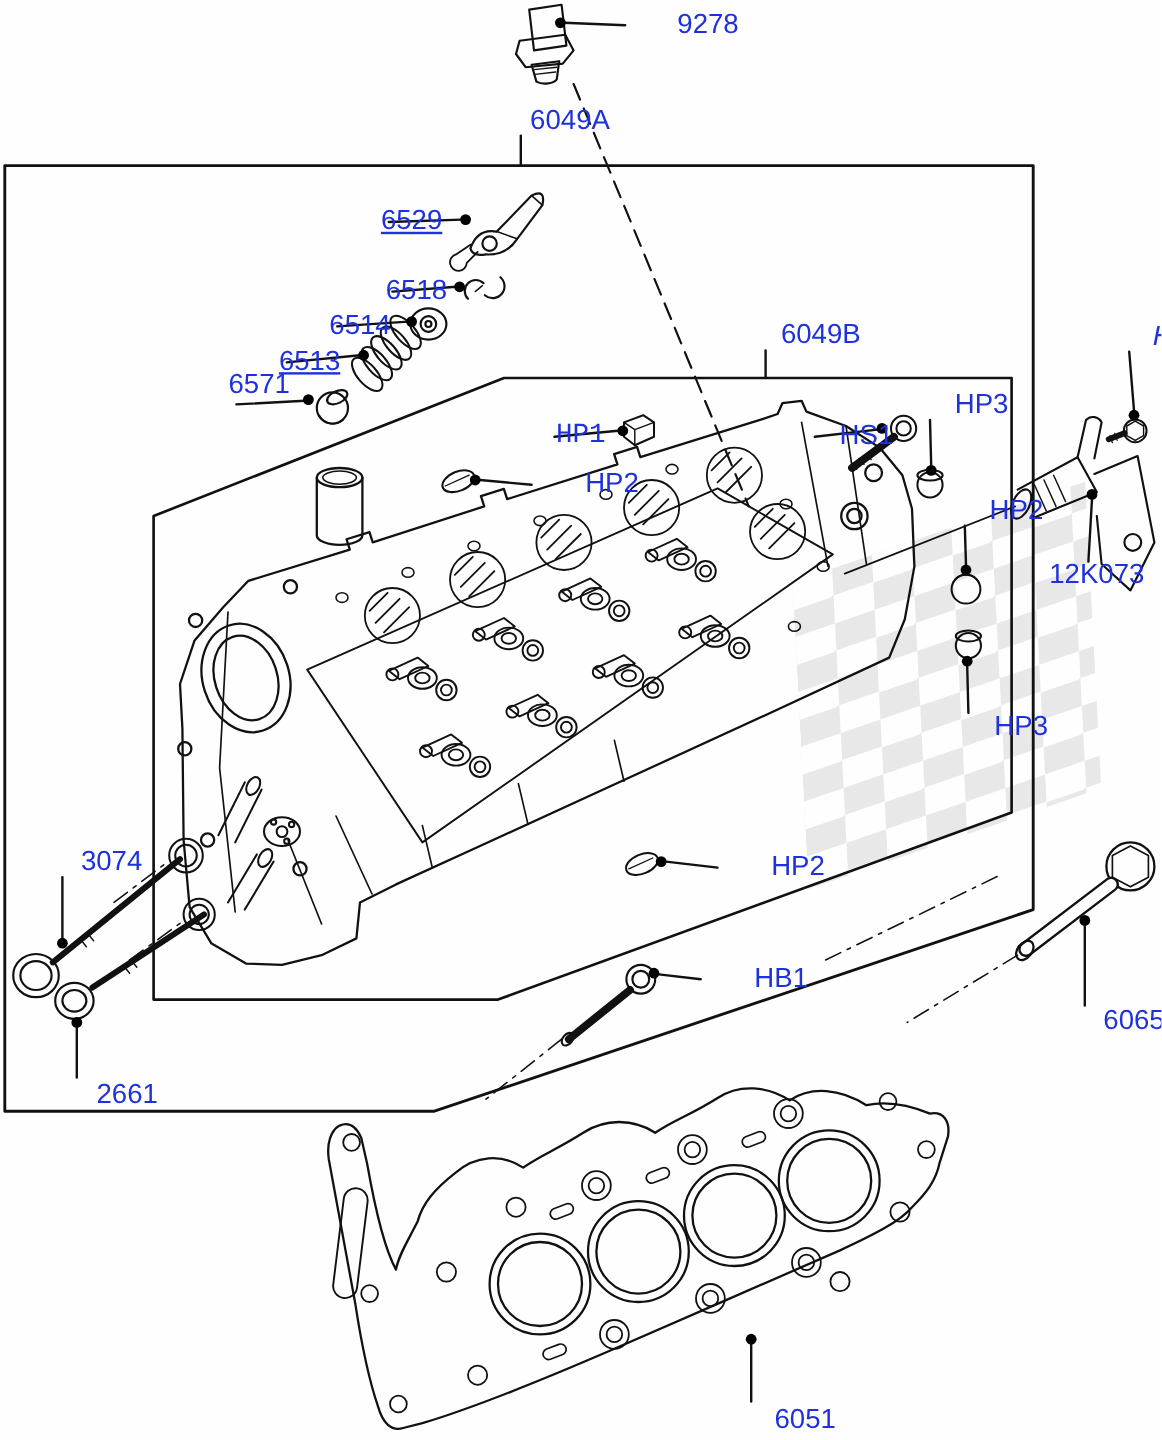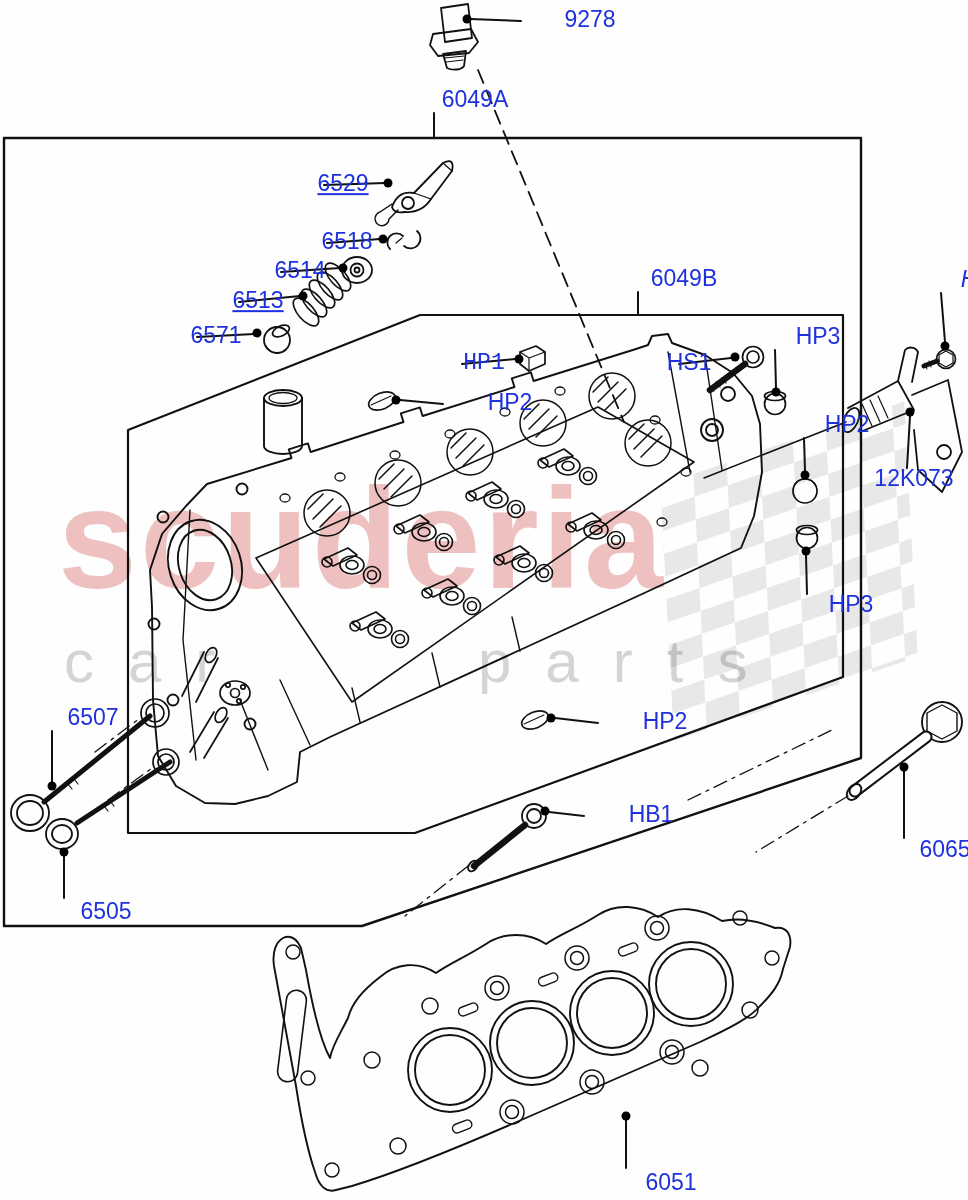--- a/index.html
+++ b/index.html
@@ -371,42 +371,39 @@
         <circle cx="545" cy="811" r="4.5" fill="#000000" stroke="none"></circle>
         <line x1="904" y1="838" x2="904" y2="771" stroke="#111111"></line>
         <circle cx="904" cy="767" r="4.5" fill="#000000" stroke="none"></circle>
         <line x1="64" y1="898" x2="64" y2="856" stroke="#111111"></line>
         <circle cx="64" cy="852" r="4.5" fill="#000000" stroke="none"></circle>
         <line x1="626" y1="1168" x2="626" y2="1120" stroke="#111111"></line>
         <circle cx="626" cy="1116" r="4.5" fill="#000000" stroke="none"></circle>
       </g>
   </svg>
 
-  <div class="wm-word">scuderia</div>
-  <div class="wm-sub left">car</div>
-  <div class="wm-sub right">parts</div>
   <div class="wm-checker"></div>
 
   <div id="labels">
       <div class="callout" style="left: 546px; top: 21px;">9278</div>
       <div class="callout" style="left: 431px; top: 101px;">6049A</div>
       <div class="callout" style="left: 299px; top: 185px; text-decoration: underline;">6529</div>
       <div class="callout" style="left: 303px; top: 243px;">6518</div>
       <div class="callout" style="left: 256px; top: 272px;">6514</div>
       <div class="callout" style="left: 214px; top: 302px; text-decoration: underline;">6513</div>
-      <div class="callout" style="left: 172px; top: 337px;">6571</div>
+      <div class="callout" style="left: 172px; top: 321px;">6571</div>
       <div class="callout" style="left: 640px; top: 280px;">6049B</div>
       <div class="callout" style="left: 939px; top: 281px; font-style: italic;">HS2</div>
-      <div class="callout" style="left: 645px; top: 364px;">HS1</div>
+      <div class="callout" style="left: 678px; top: 364px;">HS1</div>
       <div class="callout" style="left: 440px; top: 364px; font-family: Liberation Mono, monospace;">HP1</div>
       <div class="callout" style="left: 466px; top: 404px;">HP2</div>
       <div class="callout" style="left: 774px; top: 338px;">HP3</div>
       <div class="callout" style="left: 803px; top: 426px;">HP2</div>
       <div class="callout" style="left: 870px; top: 480px;">12K073</div>
       <div class="callout" style="left: 807px; top: 606px;">HP3</div>
-      <div class="callout" style="left: 49px; top: 719px;">6507</div>
+      <div class="callout" style="left: 49px; top: 719px;">3074</div>
       <div class="callout" style="left: 621px; top: 723px;">HP2</div>
       <div class="callout" style="left: 607px; top: 816px;">HB1</div>
       <div class="callout" style="left: 901px; top: 851px;">6065</div>
-      <div class="callout" style="left: 62px; top: 913px;">6505</div>
+      <div class="callout" style="left: 62px; top: 913px;">2661</div>
       <div class="callout" style="left: 627px; top: 1184px;">6051</div>
     </div>
 </div>
 
 </body></html>

